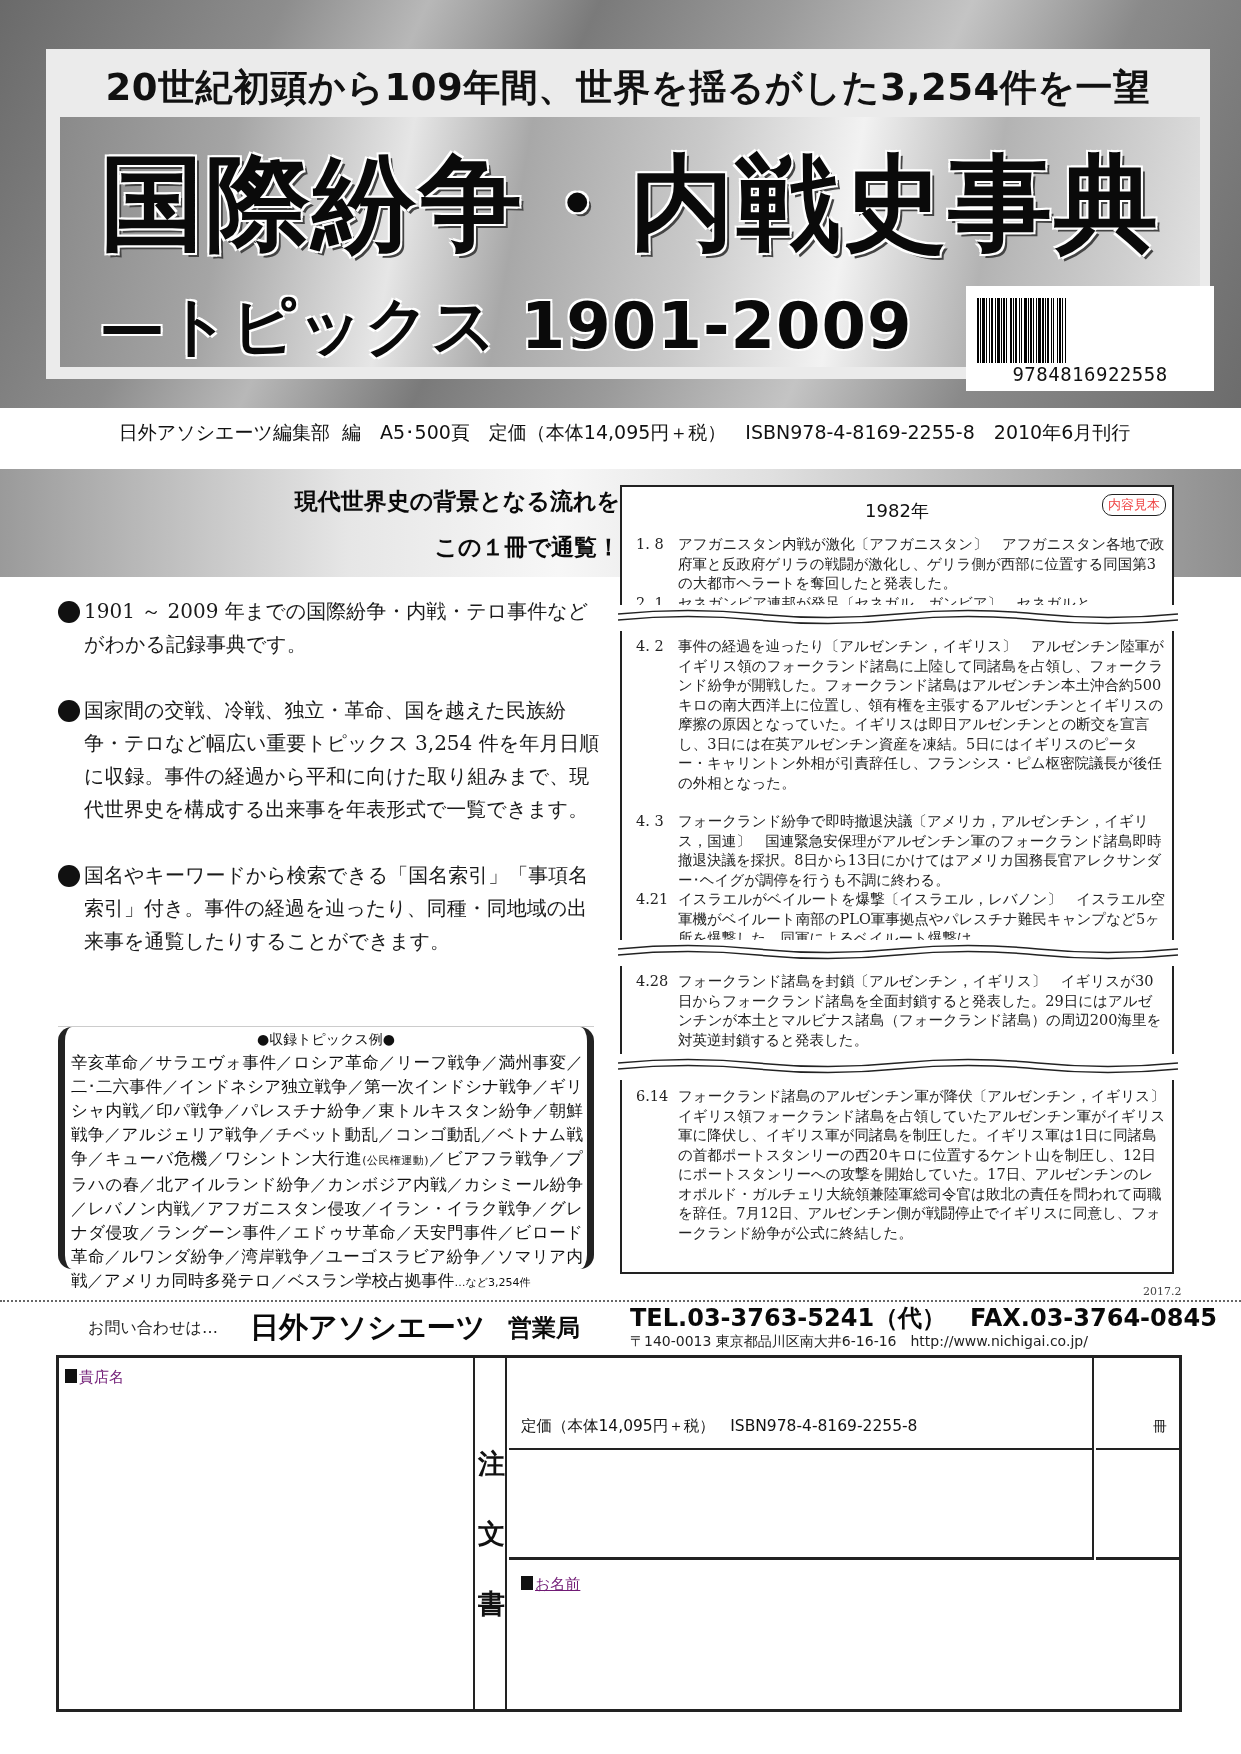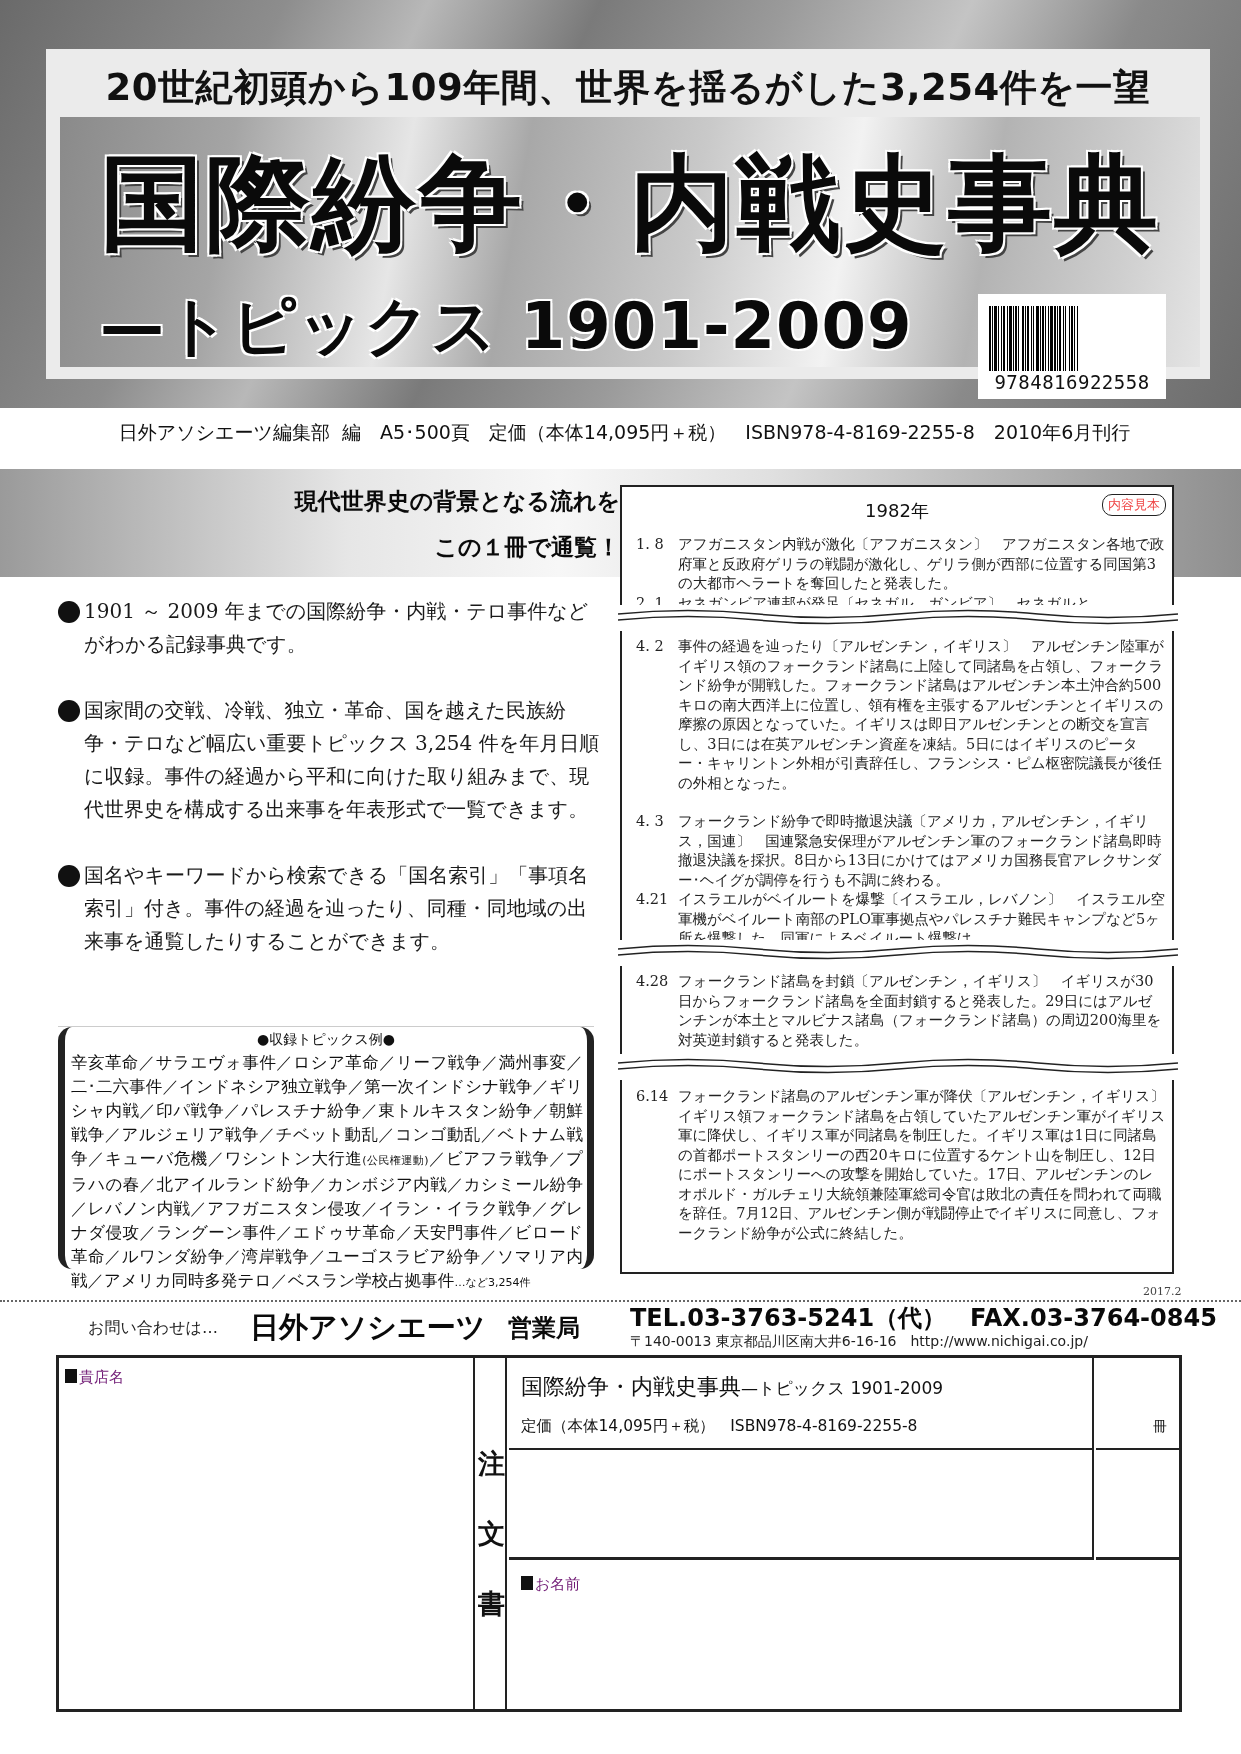--- a/index.html
+++ b/index.html
@@ -28,23 +28,22 @@
     position: absolute; left: 40px; top: 18px; font-size: 104px; font-weight: bold;
     letter-spacing: 2px; color: #0a0a0a;
     text-shadow: 2px 2px 0 #fff, -2px -2px 0 #fff, 2px -2px 0 #fff, -2px 2px 0 #fff, 4px 4px 0 #444;
   }
   .subtitle {
     position: absolute; left: 40px; top: 166px; font-size: 64px; font-weight: bold;
     color: #0a0a0a; letter-spacing: 1px;
     text-shadow: 2px 2px 0 #fff, -2px -2px 0 #fff, 2px -2px 0 #fff, -2px 2px 0 #fff;
   }
   .barcode-box {
-    position: absolute; left: 966px; top: 294px; width: 188px; height: 105px;
+    position: absolute; left: 966px; top: 286px; width: 248px; height: 105px;
     background: #ffffff;
-    margin-left: 12px;
   }
   .barcode-bars {
     position: absolute; left: 11px; top: 12px; width: 186px; height: 65px;
     display: flex; align-items: stretch;
   }
   .barcode-bars span { display: block; background: #000; }
   .barcode-num {
     position: absolute; left: 0; top: 77px; width: 100%; text-align: center;
     font-family: "DejaVu Sans Mono", monospace; font-size: 19px; letter-spacing: 0.5px; color: #111;
   }
@@ -317,24 +316,23 @@
 <div class="form">
   <div class="f-store">
     <div class="f-label"><span class="sq"></span><span>貴店名</span></div>
   </div>
   <div class="f-vert">
     <span style="top:88px;">注</span>
     <span style="top:158px;">文</span>
     <span style="top:228px;">書</span>
   </div>
   <div class="f-book">
-    <div class="f-book-title"><span>国際紛争・内戦史事典</span><span class="sub">—トピックス 1901-2009</span></div>
     <div class="f-book-price">定価（本体14,095円＋税）　ISBN978-4-8169-2255-8</div>
   </div>
   <div class="f-qty">
     <span>冊</span>
   </div>
   <div class="f-blank"></div>
   <div class="f-blank2"></div>
   <div class="f-name">
-    <div class="f-label" style="left:12px; top:12px;"><span class="sq"></span><span>お名前</span></div>
+    <div class="f-label" style="left:12px; top:12px;text-decoration:underline;"><span class="sq"></span><span>お名前</span></div>
   </div>
 </div>
 
 </body></html>

